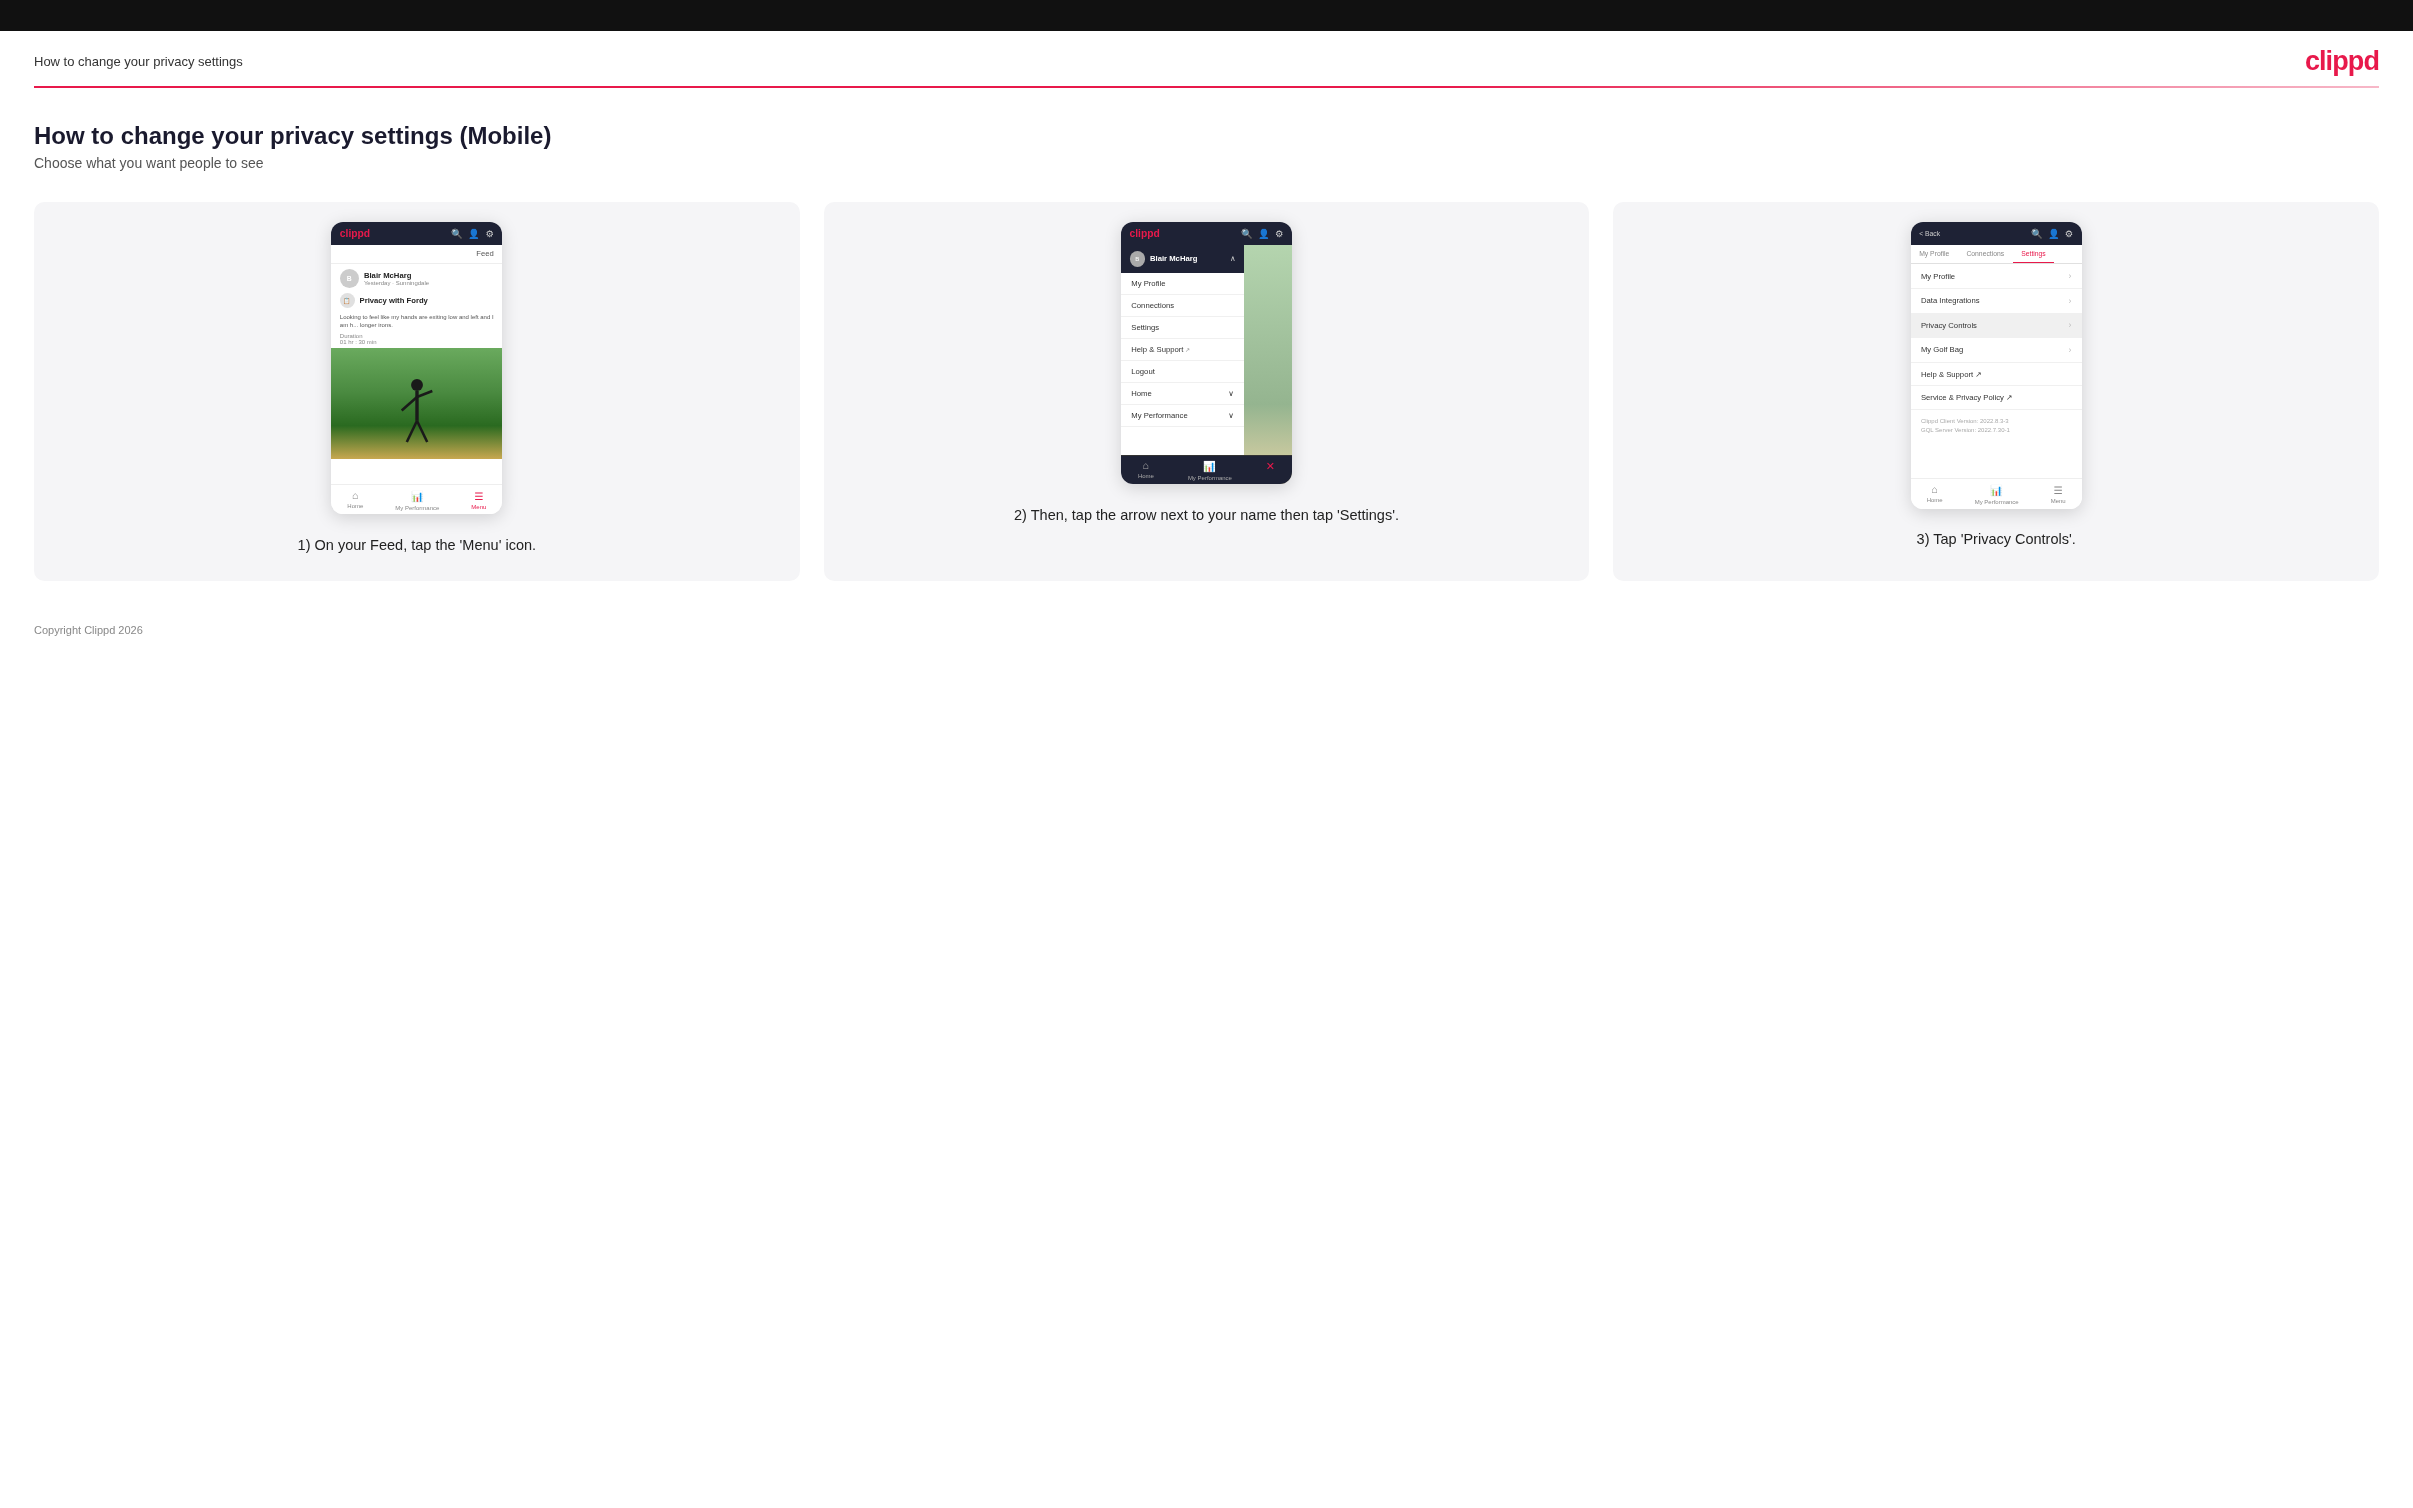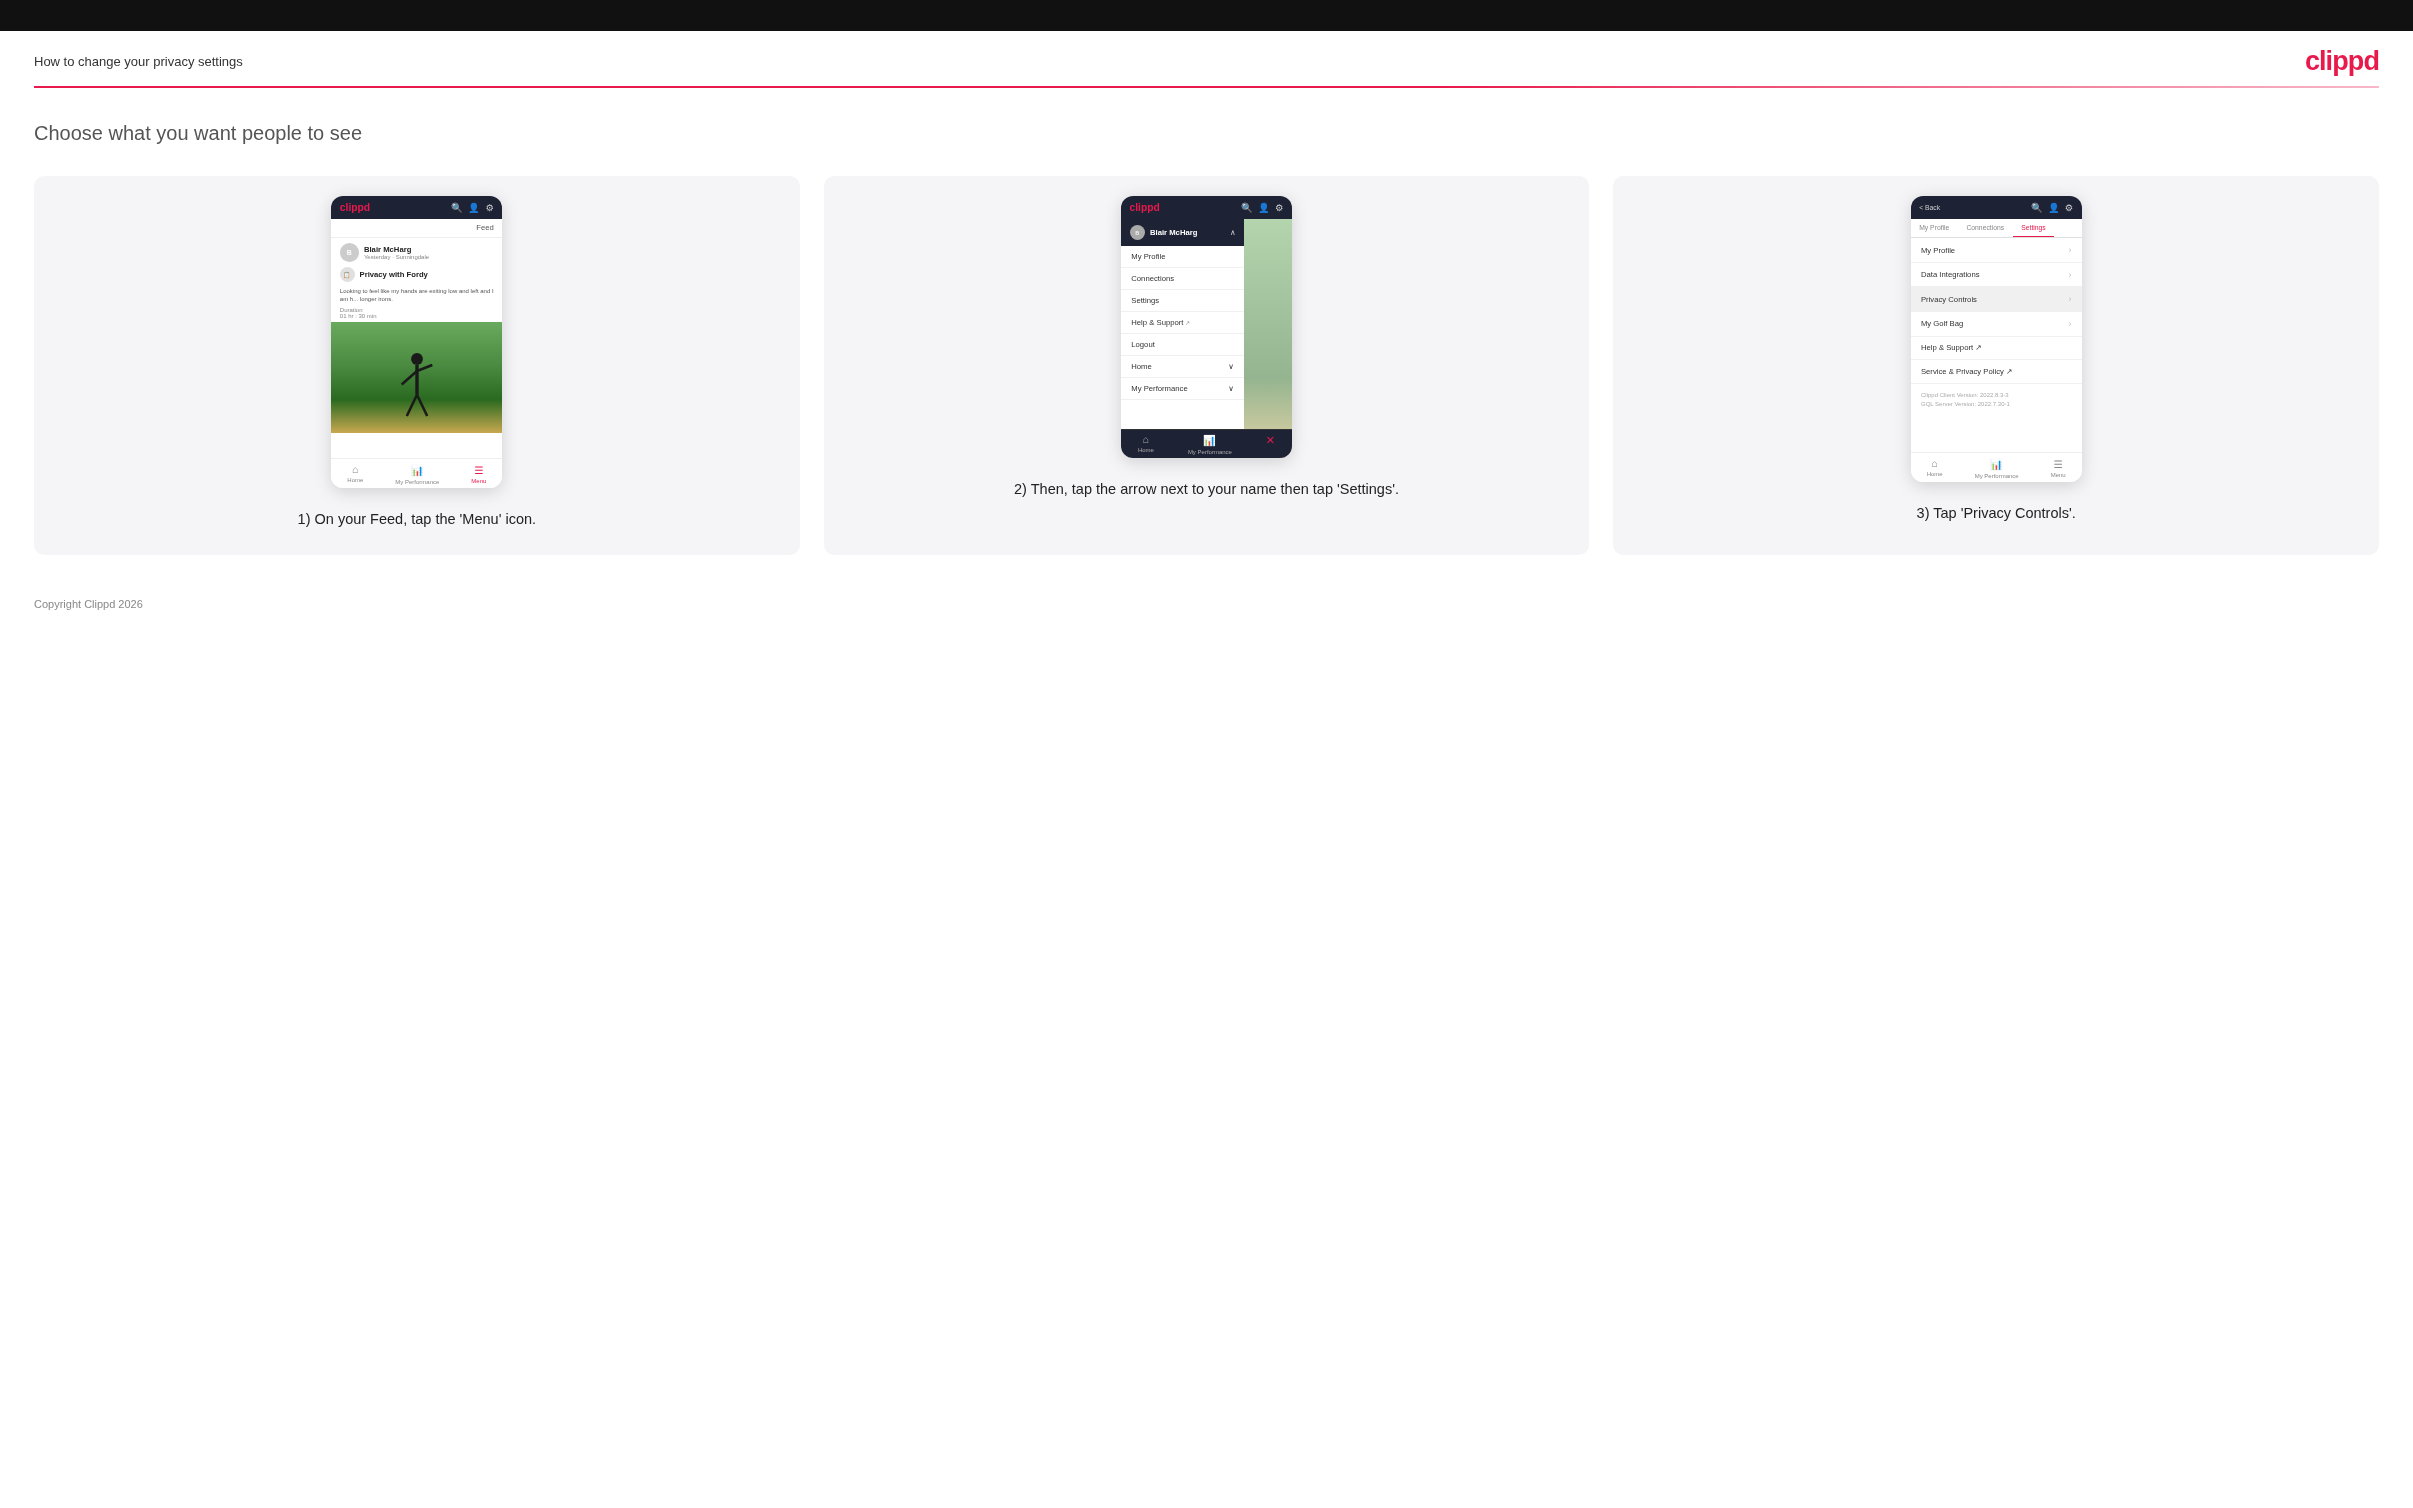--- a/index.html
+++ b/index.html
@@ -47,21 +47,21 @@
       padding: 34px 34px 17px 34px;
     }
 
     .page-heading {
       font-size: 24px;
       font-weight: 700;
       color: #1a1a2e;
       margin-bottom: 5.1px;
     }
     .page-subheading {
-      font-size: 20px;
+      font-size: 14px;
       color: #555;
       margin-bottom: 31px;
     }
 
     
     .steps-row {
       display: flex;
       gap: 24px;
       justify-content: space-between;
     }
@@ -339,20 +339,21 @@
 
 <div class="top-bar"></div>
 
 <div class="header">
   <span class="header-title">How to change your privacy settings</span>
   <span class="logo">clippd</span>
 </div>
 <div class="header-divider"></div>
 
 <div class="main">
+  <h1 class="page-heading">How to change your privacy settings (Mobile)</h1>
   <p class="page-subheading">Choose what you want people to see</p>
 
   <div class="steps-row">
 
     <div class="step-card">
       <div class="phone-mock">
 
         <div class="phone-nav">
           <span class="phone-logo">clippd</span>
           <div class="phone-nav-icons">

